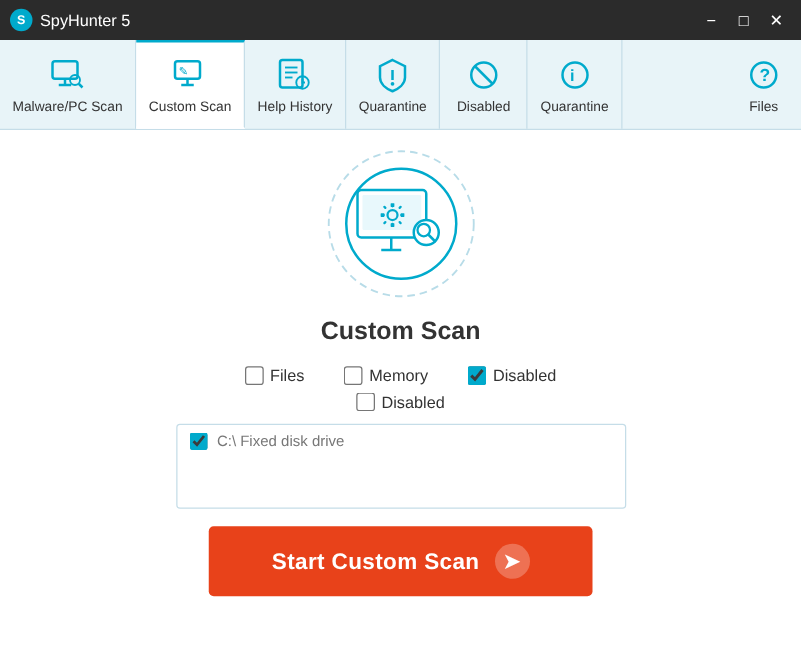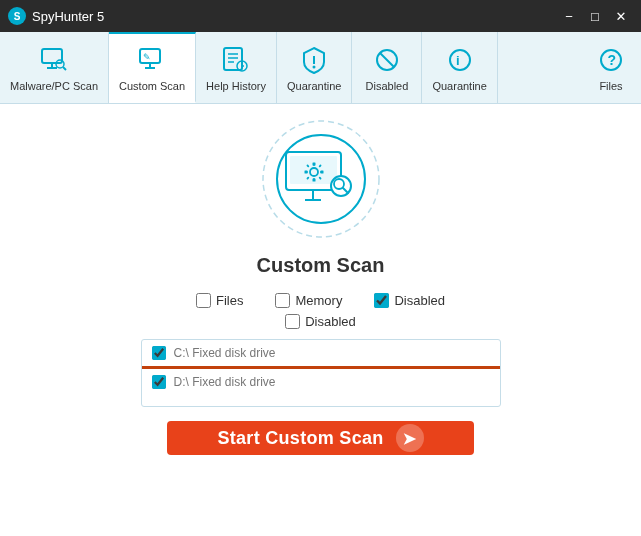--- a/index.html
+++ b/index.html
@@ -172,37 +172,37 @@
       height: 68px;
       overflow-y: auto;
       margin-bottom: 14px;
     }
     .drive-item {
       display: flex;
       align-items: center;
       padding: 6px 10px;
       font-size: 12px;
       color: #777;
-      border-bottom: 3px solid #c2410c;
+      border-bottom: 1px solid #c2410c;
       gap: 8px;
     }
     .drive-item:last-child { border-bottom: none; }
     .drive-checkbox {
       width: 14px;
       height: 14px;
       accent-color: #00aacc;
     }
 
     
     .start-btn {
       background: #e8421a;
       color: #fff;
       border: none;
       border-radius: 4px;
-      padding: 3px 50px;
+      padding: 14px 50px;
       font-size: 18px;
       font-weight: 600;
       cursor: pointer;
       display: flex;
       align-items: center;
       gap: 12px;
       letter-spacing: 0.3px;
     }
     .start-btn-arrow {
       width: 28px;
@@ -380,24 +380,20 @@
         <span>Disabled</span>
       </label>
     </div>
   </div>
 
   <div class="drive-list">
     <div class="drive-item">
       <input type="checkbox" checked="" class="drive-checkbox" style="">
       <span>C:\  Fixed disk drive</span>
     </div>
-    <div class="drive-item">
-      <input type="checkbox" checked="" class="drive-checkbox" style="">
-      <span>D:\  Fixed disk drive</span>
-    </div>
   </div>
 
   <button class="start-btn">
     <span>Start Custom Scan</span>
     <div class="start-btn-arrow">➤</div>
   </button>
 
 </div>
 
 </body></html>

